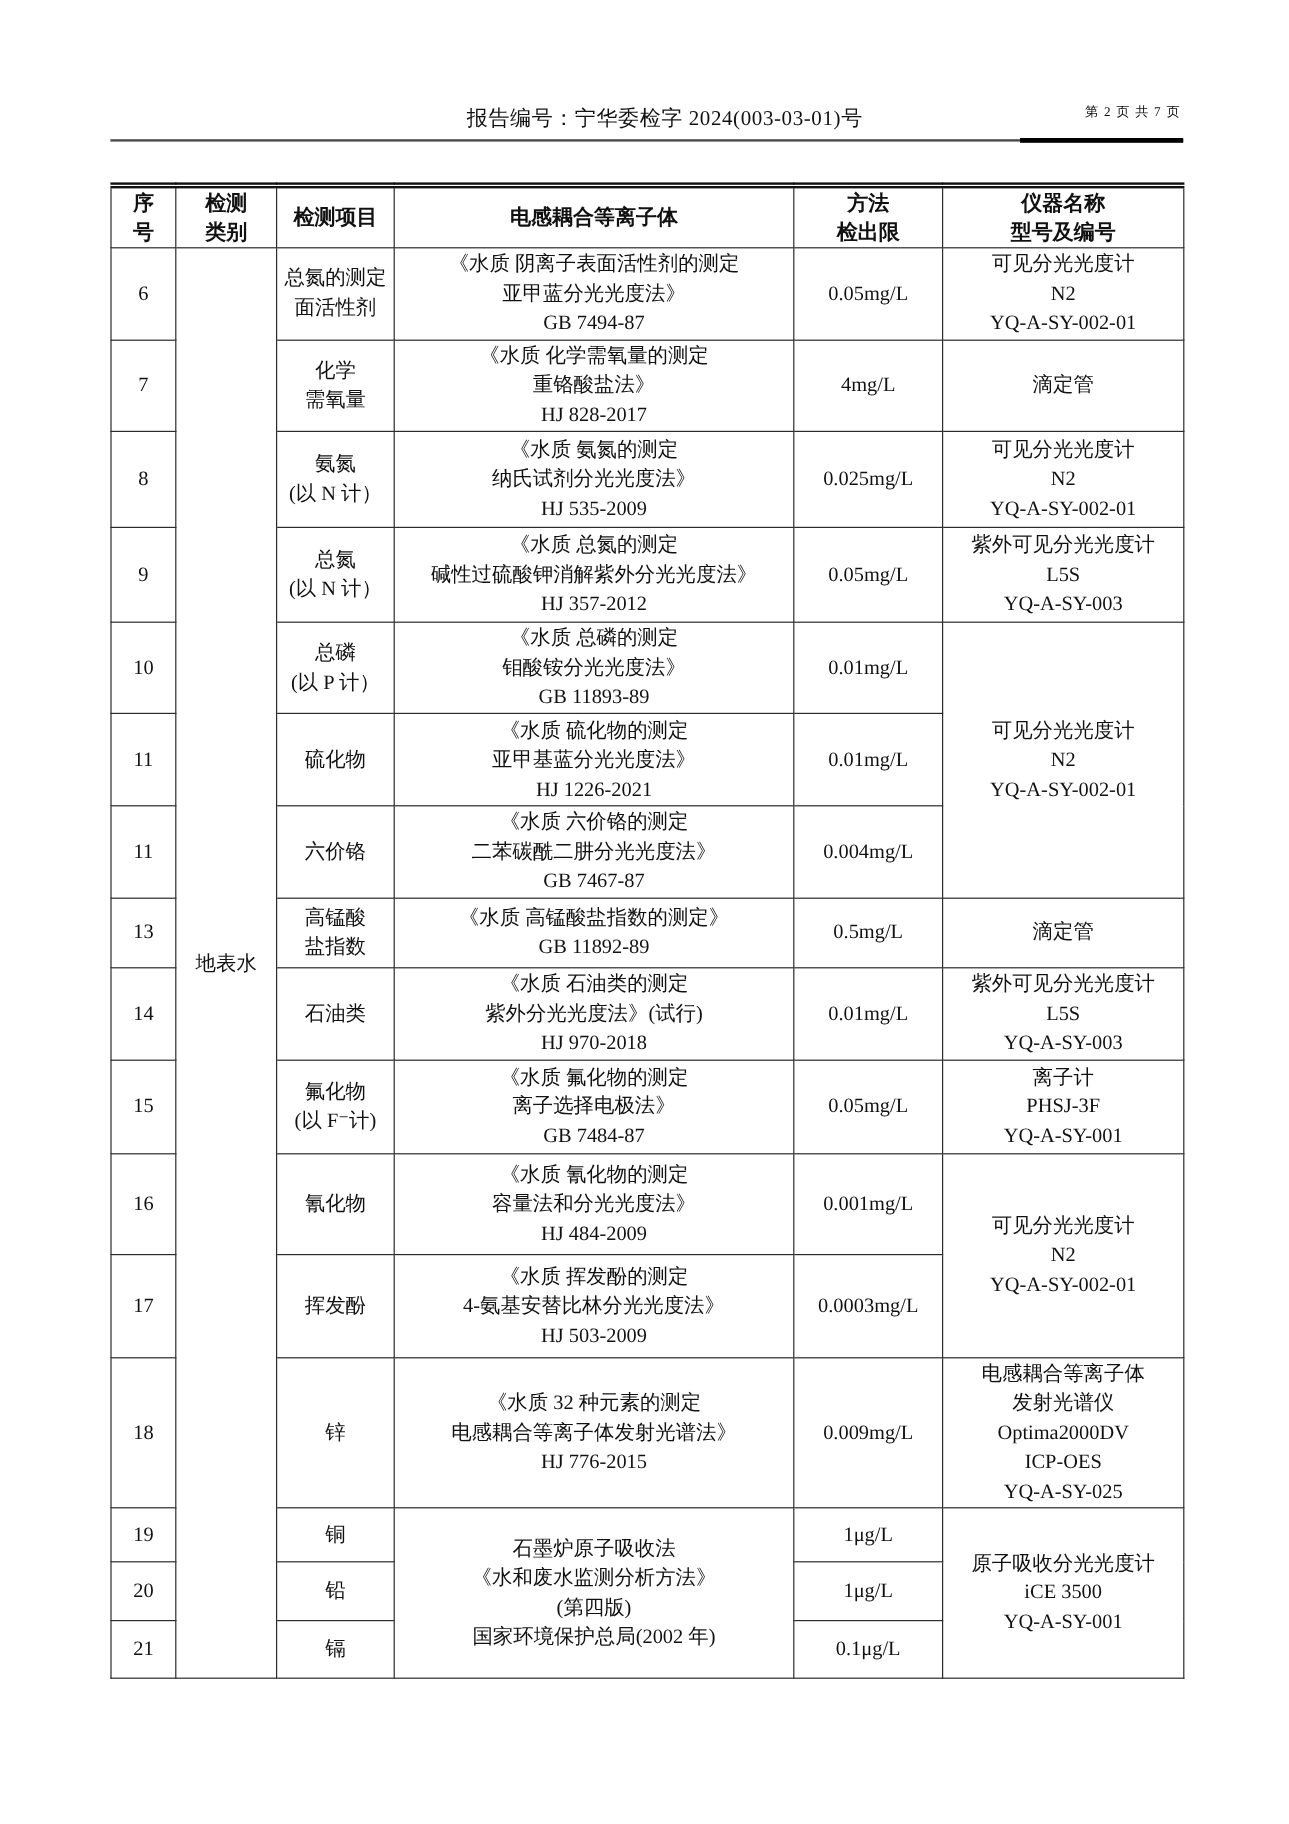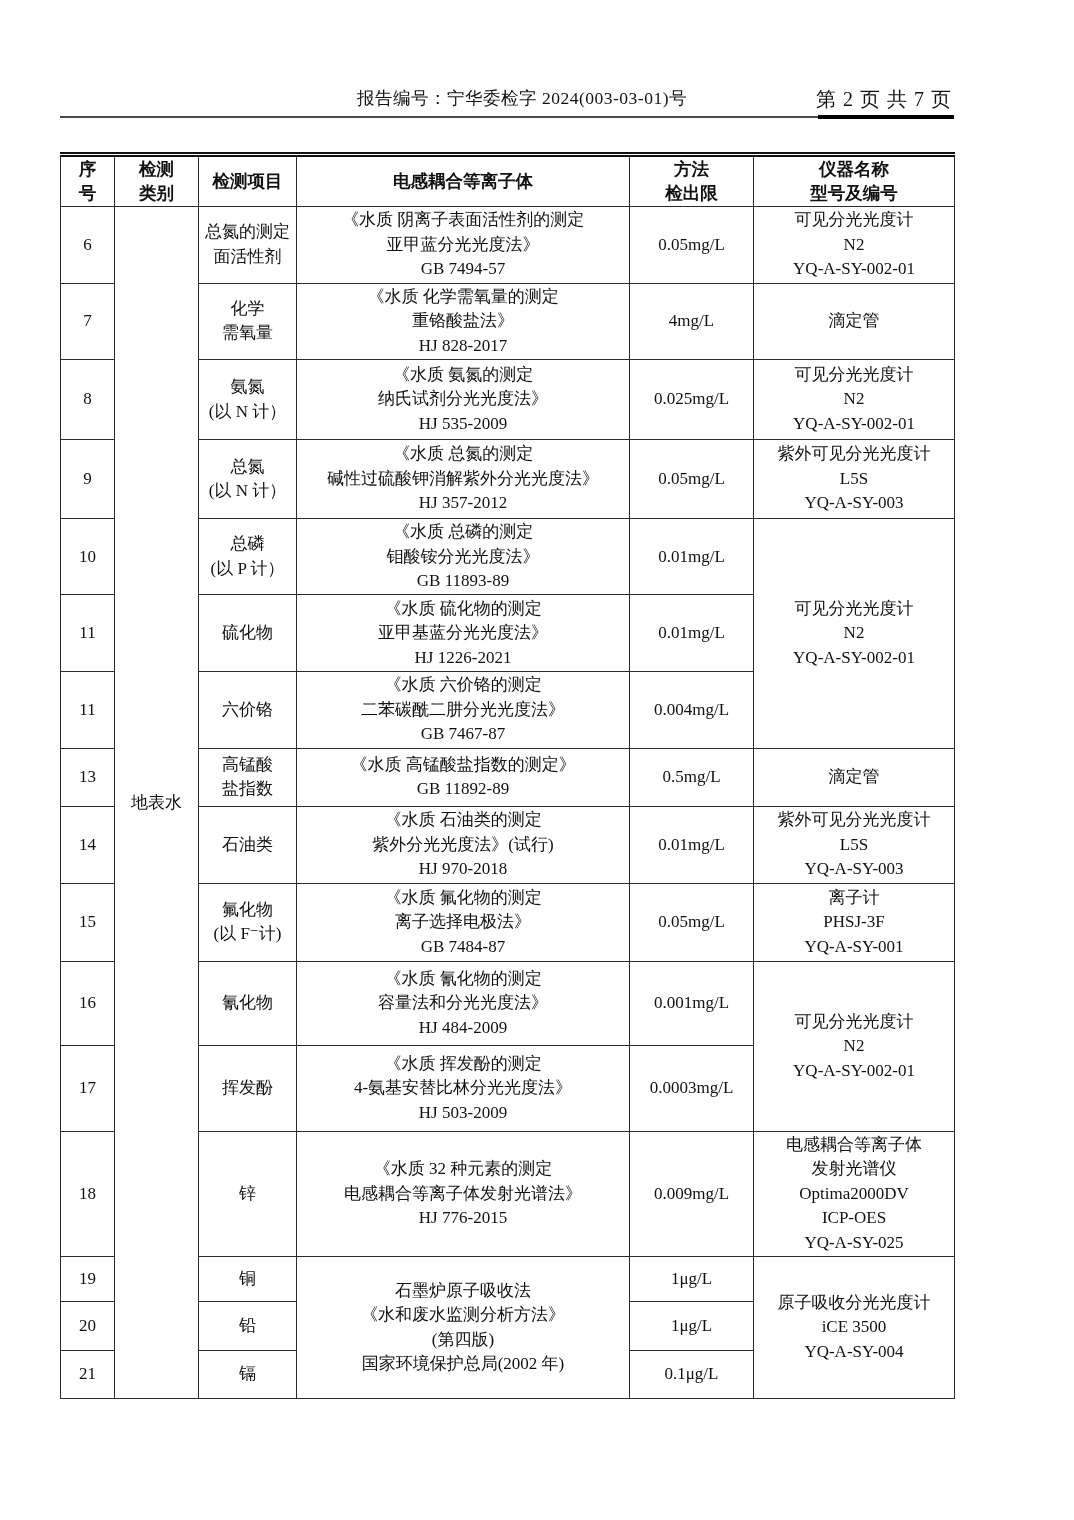--- a/index.html
+++ b/index.html
@@ -6,42 +6,42 @@
   .page {
     position: relative;
     width: 1074px;
     height: 1520px;
     background: #ffffff;
     margin: 0 auto;
     font-family: "Liberation Serif", "DejaVu Serif", serif;
     color: #111111;
     overflow: hidden;
   }
-  .content { width: 894px; margin-left: 60px; }
+  .content { width: 894px; margin-left: 92px; }
 
   
   .doc-header {
     position: relative;
     padding-top: 86px;
     height: 30px;
   }
   .report-no {
     position: absolute;
     left: 0; right: 0;
     top: 86px;
     text-align: center;
     padding-left: 30px;
     font-size: 17.5px;
     letter-spacing: 0.5px;
   }
   .page-no {
     position: absolute;
     right: 2px;
     top: 86px;
-    font-size: 20px;
+    font-size: 11px;
     letter-spacing: 1px;
   }
   .header-rule {
     position: relative;
     height: 3px;
     border-top: 2px solid #4a4a4a;
     margin-top: 0px;
   }
   .header-rule .dark-seg {
     position: absolute;
@@ -119,21 +119,21 @@
 型号及编号</th>
         </tr>
 
         <tr style="height:74px">
           <td>6</td>
           <td rowspan="16">地表水</td>
           <td>总氮的测定
 面活性剂</td>
           <td>《水质 阴离子表面活性剂的测定
 亚甲蓝分光光度法》
-GB 7494-57</td>
+GB 7494-87</td>
           <td>0.05mg/L</td>
           <td>可见分光光度计
 N2
 YQ-A-SY-002-01</td>
         </tr>
 
         <tr style="height:76px">
           <td>7</td>
           <td>化学
 需氧量</td>
@@ -274,21 +274,21 @@
         <tr style="height:45px">
           <td>19</td>
           <td>铜</td>
           <td rowspan="3">石墨炉原子吸收法
 《水和废水监测分析方法》
 (第四版)
 国家环境保护总局(2002 年)</td>
           <td>1μg/L</td>
           <td rowspan="3">原子吸收分光光度计
 iCE 3500
-YQ-A-SY-004</td>
+YQ-A-SY-001</td>
         </tr>
 
         <tr style="height:49px">
           <td>20</td>
           <td>铅</td>
           <td>1μg/L</td>
         </tr>
 
         <tr style="height:48px">
           <td>21</td>

